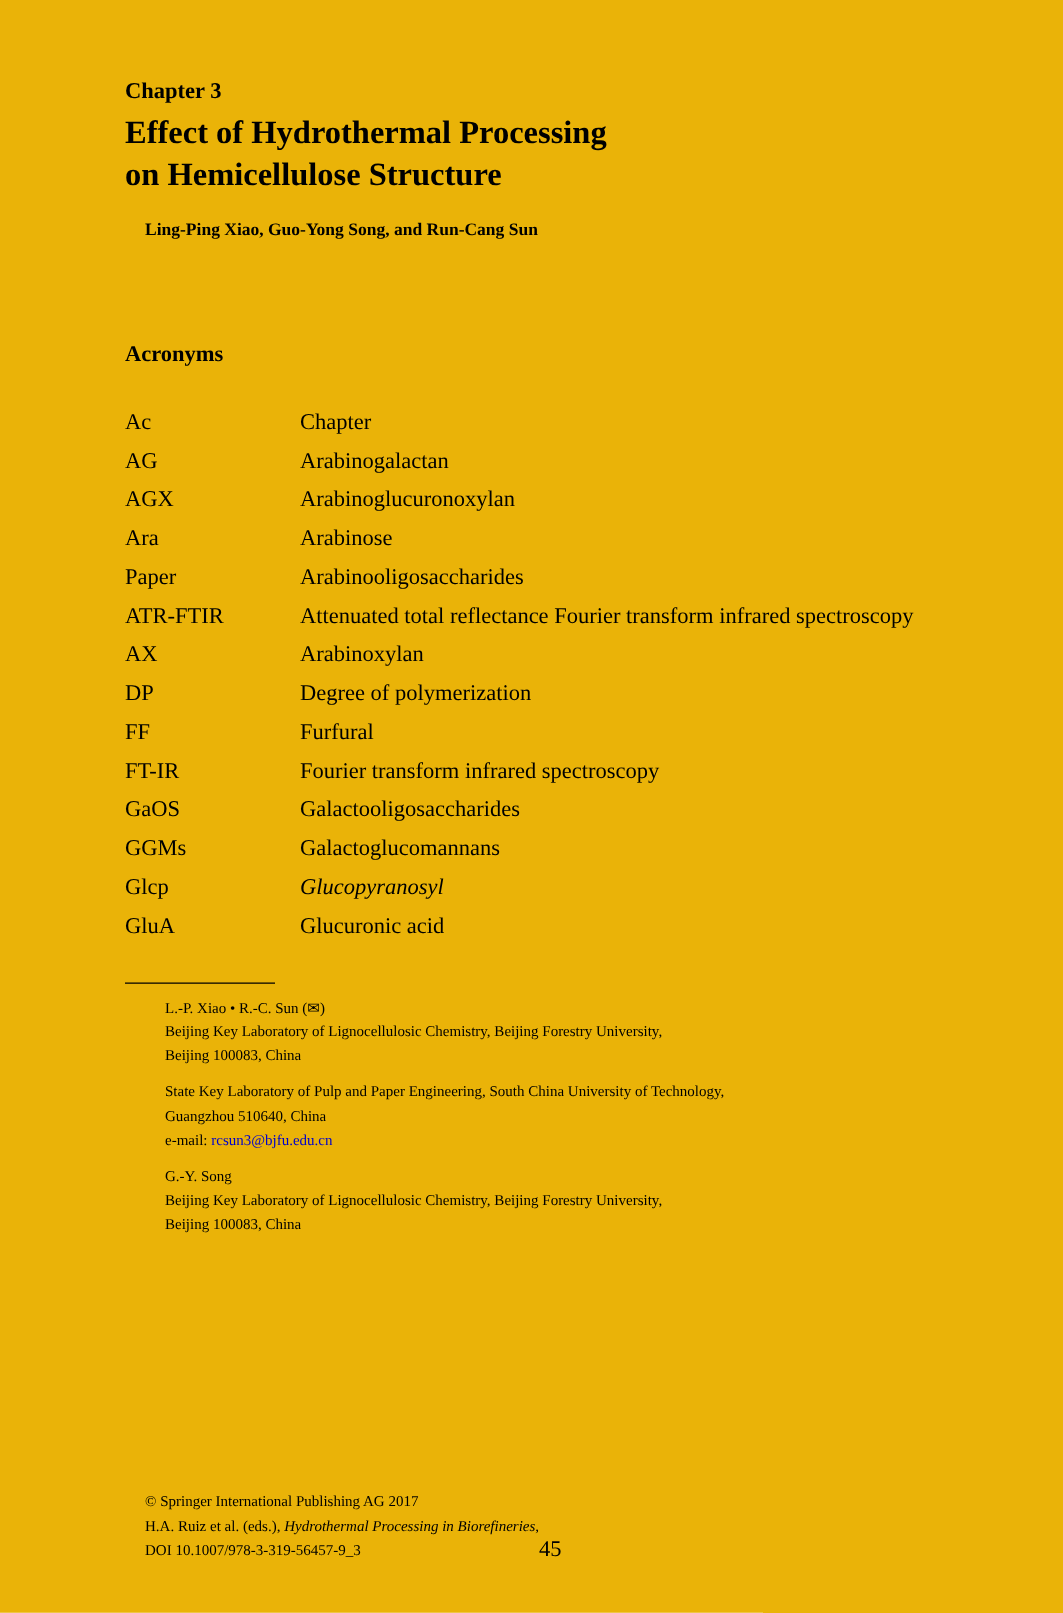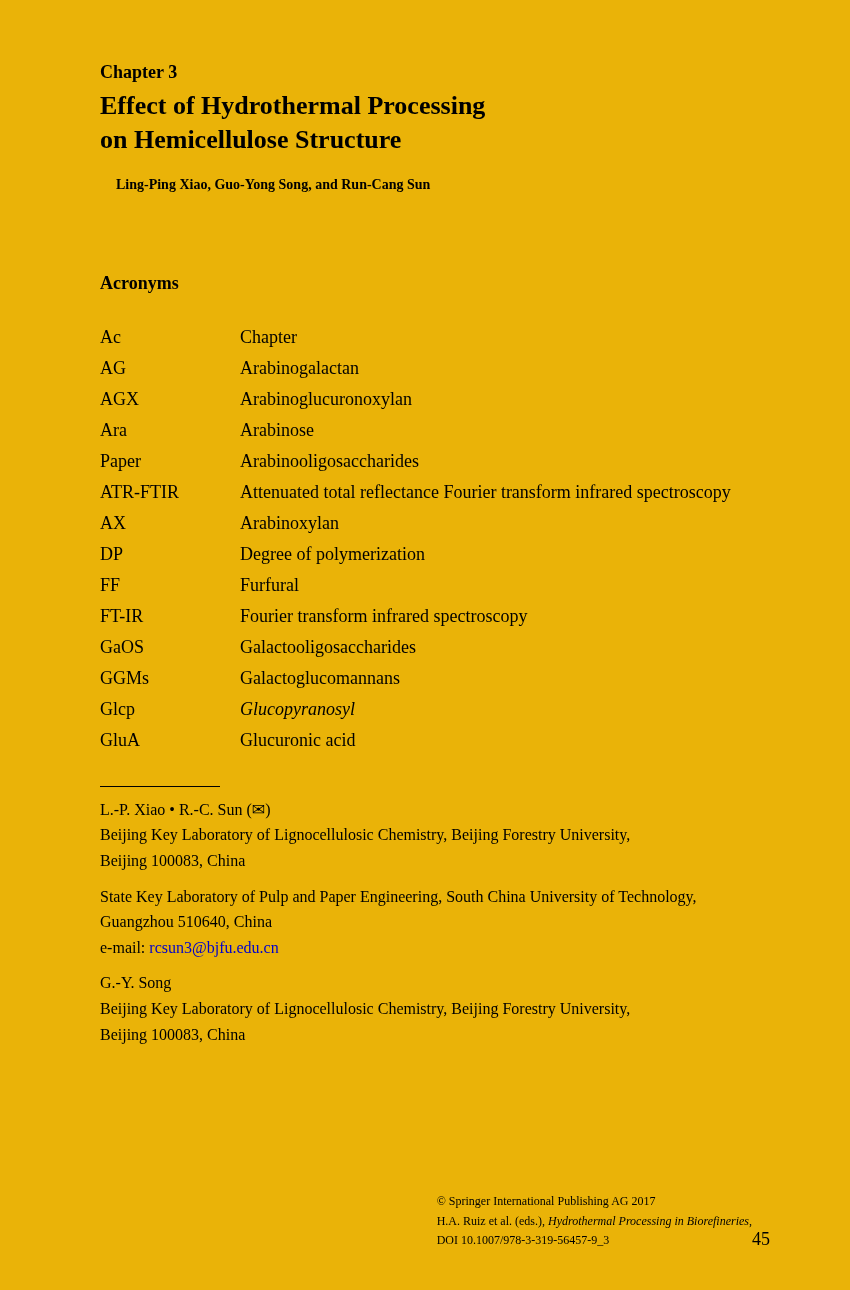--- a/index.html
+++ b/index.html
@@ -79,37 +79,38 @@
     }
 
     .footnote-divider {
       border: none;
       border-top: 1px solid #000;
       width: 120px;
       margin: 10px 0 10px 0;
     }
 
     .footnote-section {
-      font-size: 16px;
+      font-size: 12px;
       line-height: 1.6;
       margin-bottom: 10px;
+      margin-left: 32px;
     }
 
     .footnote-section .email-link {
       color: #0000cc;
       text-decoration: none;
     }
 
     .footer-bar {
       position: absolute;
       bottom: 40px;
       left: 116px;
       right: 80px;
       display: flex;
-      justify-content: flex-end;
+      justify-content: flex-start;
       align-items: flex-end;
     }
 
     .footer-left {
       font-size: 12px;
       line-height: 1.6;
     }
 
     .footer-right {
       font-size: 18px;

